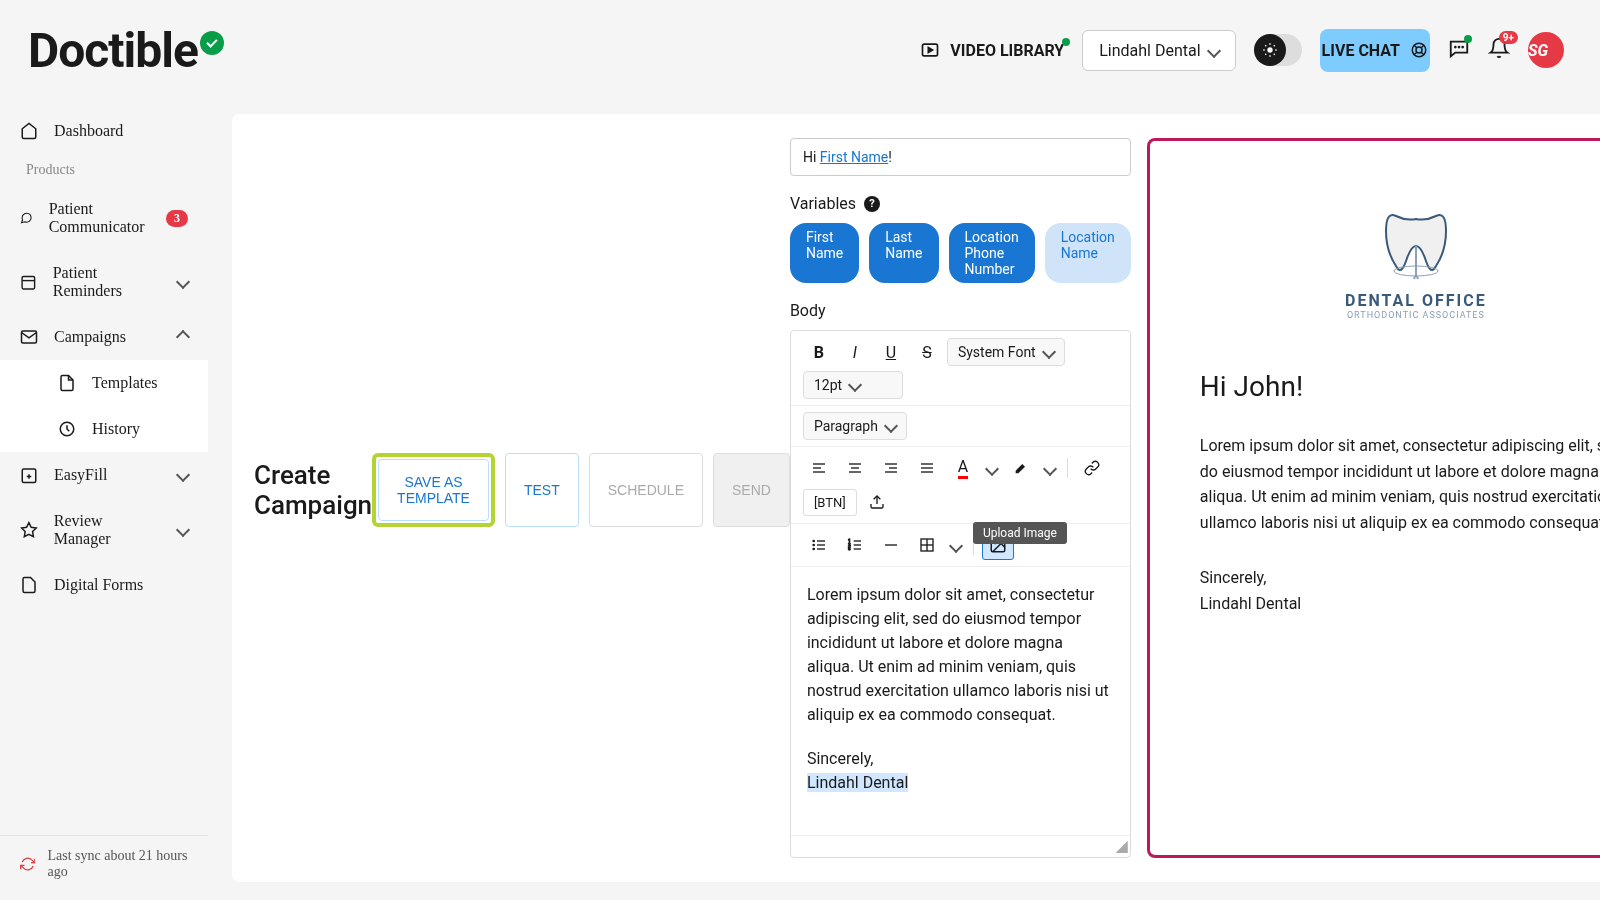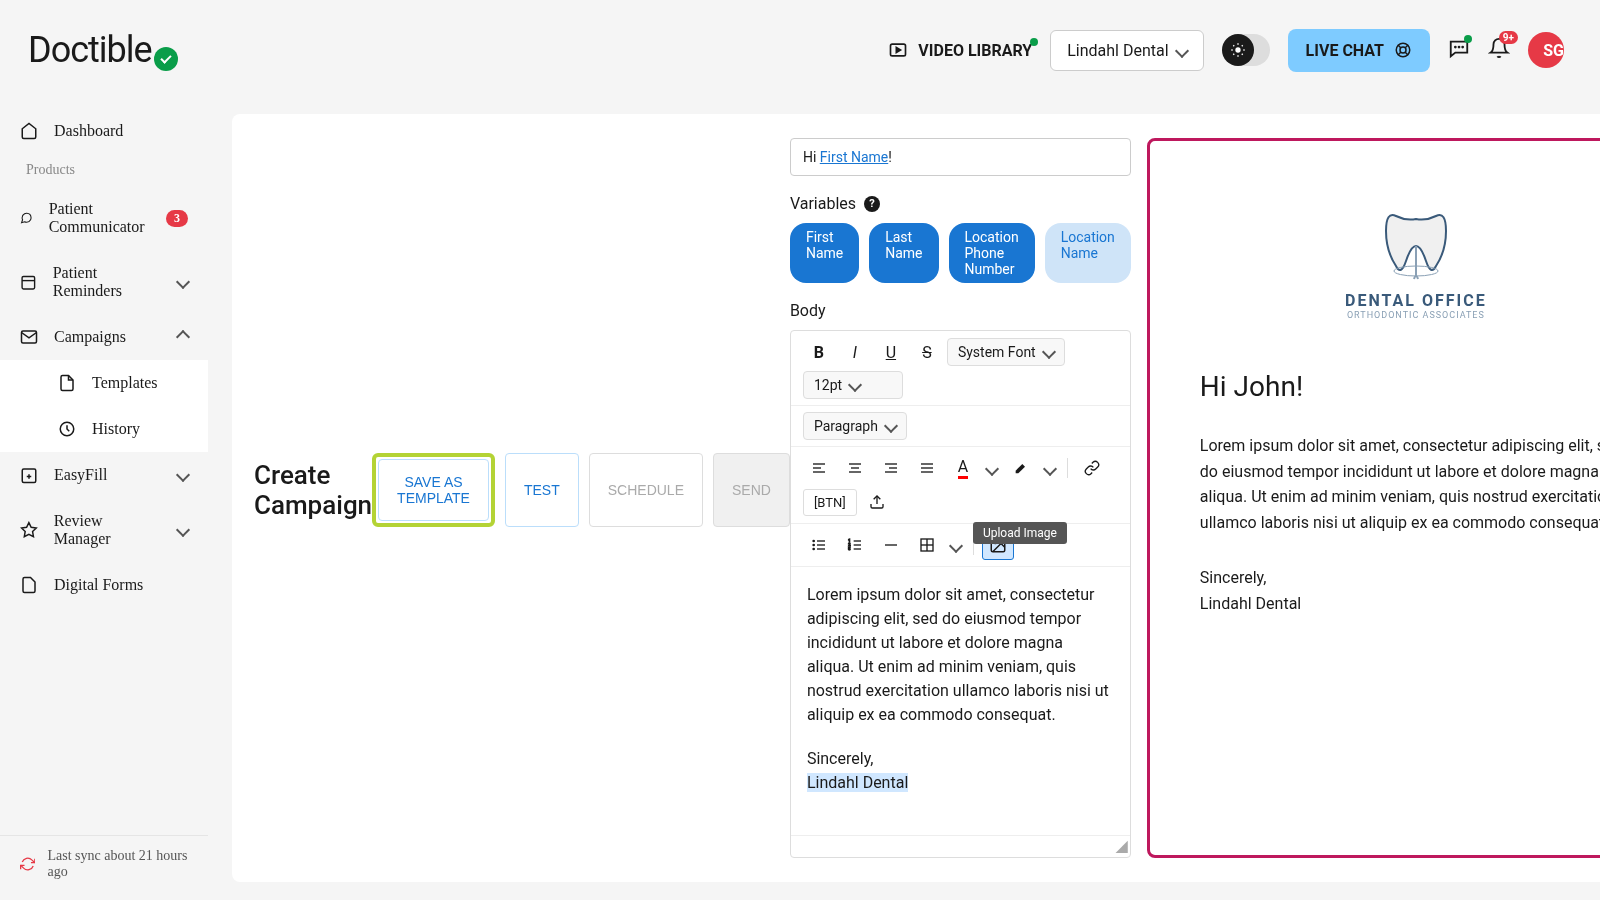--- a/index.html
+++ b/index.html
@@ -1,33 +1,33 @@
 <!DOCTYPE html>
 <html><head>
 <meta charset="utf-8">
 <style>
 * { margin: 0; padding: 0; box-sizing: border-box; }
 body { font-family: -apple-system, BlinkMacSystemFont, "Segoe UI", Roboto, sans-serif; background: #f5f5f5; color: #1a1a1a; width: 1600px; height: 900px; overflow: hidden; }
 
 
 .header { display: flex; align-items: center; justify-content: space-between; padding: 24px 36px 24px 28px; height: 100px; }
-.logo { font-size: 36px; font-weight: 400; letter-spacing: -1px; display: flex; align-items: flex-end; }
+.logo { font-size: 48px; font-weight: 700; letter-spacing: -1px; display: flex; align-items: center; }
 .logo-dot { width: 24px; height: 24px; border-radius: 50%; background: #0a9d49; margin-left: 2px; margin-top: -14px; position: relative; }
 .logo-dot::after { content: ''; position: absolute; width: 8px; height: 4px; border: 2px solid #fff; border-top: none; border-right: none; top: 8px; left: 7px; transform: rotate(-45deg); }
 .header-right { display: flex; align-items: center; gap: 18px; }
 .video-lib { display: flex; align-items: center; gap: 10px; font-weight: 700; cursor: pointer; position: relative; }
 .green-dot { width: 8px; height: 8px; background: #0a9d49; border-radius: 50%; position: absolute; top: -2px; right: -6px; }
 .practice-select { border: 1px solid #ccc; border-radius: 6px; padding: 10px 16px; display: flex; align-items: center; gap: 8px; cursor: pointer; background: #fff; }
 .theme-toggle { width: 48px; height: 32px; background: #ddd; border-radius: 16px; position: relative; cursor: pointer; }
 .theme-knob { width: 32px; height: 32px; background: #1a1a1a; border-radius: 50%; position: absolute; left: 0; display: flex; align-items: center; justify-content: center; color: #fff; }
-.live-chat { background: #7ecbff; border-radius: 8px; padding: 12px 18px; display: flex; align-items: center; gap: 10px; font-weight: 700; cursor: pointer; }
+.live-chat { background: #7ecbff; border-radius: 8px; padding: 12px 2px; display: flex; align-items: center; gap: 10px; font-weight: 700; cursor: pointer; }
 .chat-icon { position: relative; cursor: pointer; }
 .bell-icon { position: relative; cursor: pointer; }
 .badge-notif { position: absolute; top: -6px; right: -8px; background: #e63946; color: #fff; font-size: 10px; border-radius: 8px; padding: 1px 4px; font-weight: 700; }
-.avatar { width: 36px; height: 36px; border-radius: 50%; background: #e63946; color: #fff; display: flex; align-items: center; justify-content: flex-end; font-weight: 700; cursor: pointer; }
+.avatar { width: 36px; height: 36px; border-radius: 50%; background: #e63946; color: #fff; display: flex; align-items: center; justify-content: flex-start; font-weight: 700; cursor: pointer; font-style: italic; }
 
 
 .layout { display: flex; height: calc(900px - 100px); }
 .sidebar { width: 276px; background: #f5f5f5; padding-top: 8px; position: relative; font-family: Liberation Serif, serif; }
 .sidebar-item { display: flex; align-items: center; gap: 16px; padding: 14px 20px; cursor: pointer; font-size: 16px; font-weight: 500; }
 .sidebar-item.sub { padding-left: 58px; }
 .sidebar-item.active-group { background: #fff; }
 .sidebar-section-label { padding: 8px 26px 8px 26px; color: #888; font-size: 14px; }
 .sidebar-item .chevron { margin-left: auto; }
 .badge-red { background: #e63946; color: #fff; border-radius: 10px; padding: 1px 8px; font-size: 12px; font-weight: 700; }

